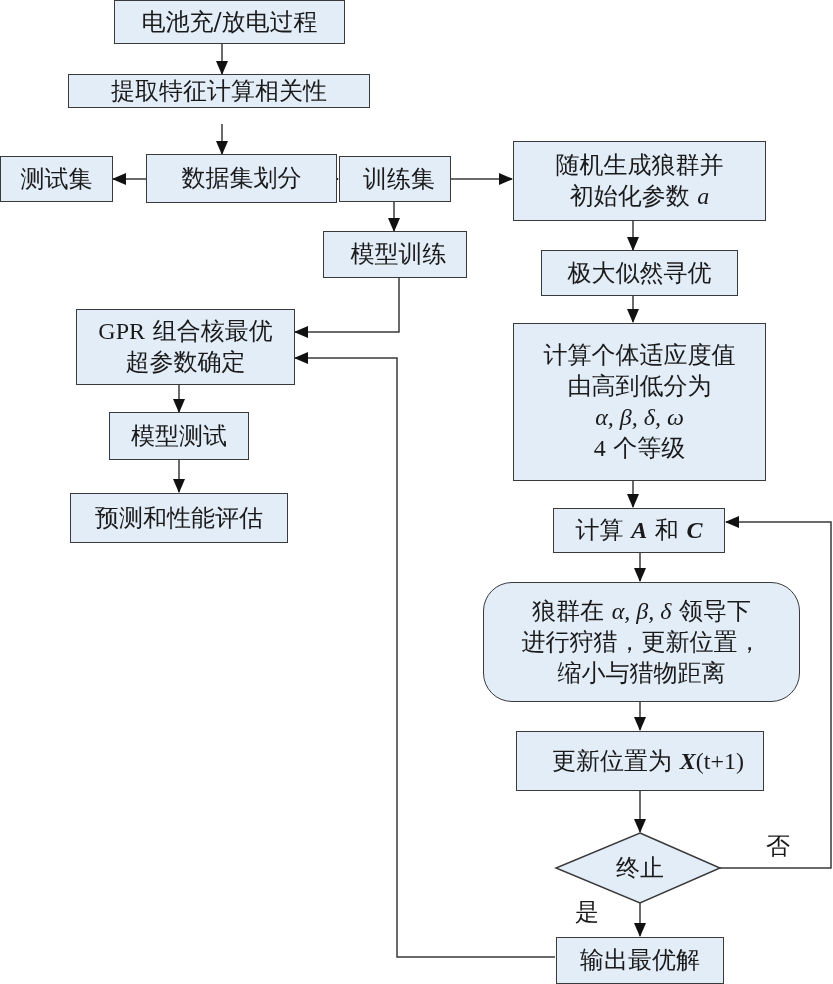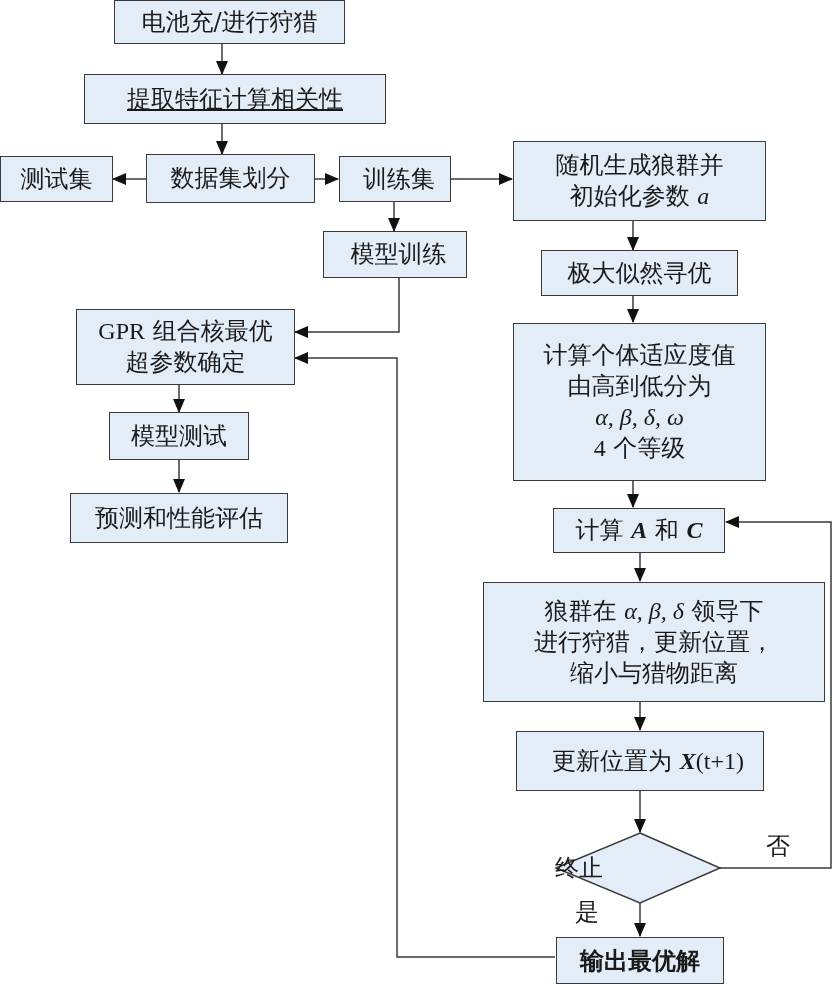--- a/index.html
+++ b/index.html
@@ -13,21 +13,21 @@
     color: #1a1a1a; font-size: 24px; line-height: 31px; text-align: center;
     font-family: "DejaVu Serif", "Liberation Serif", serif;
   }
   .node .ln { white-space: nowrap; display: block; }
   .it { font-style: italic; font-family: "Liberation Serif", "DejaVu Serif", serif; }
   .bi { font-style: italic; font-weight: bold; font-family: "Liberation Serif", "DejaVu Serif", serif; }
   .lat { font-family: "Liberation Serif", "DejaVu Serif", serif; }
   .label { position: absolute; font-size: 24px; color: #1a1a1a;
            font-family: "DejaVu Serif", "Liberation Serif", serif; }
   .diamond-text { position: absolute; font-size: 24px; color: #1a1a1a;
-           width: 170px; text-align: left; }
+           width: 170px; text-align: center; }
 </style>
 </head>
 <body>
 
 <svg id="canvas" viewBox="0 0 833 984" xmlns="http://www.w3.org/2000/svg">
   <defs>
     <marker id="arr" markerWidth="14" markerHeight="12" refX="13" refY="6" orient="auto" markerUnits="userSpaceOnUse">
       <path d="M0,0 L14,6 L0,12 z" fill="#111"></path>
     </marker>
   </defs>
@@ -67,32 +67,32 @@
 
     <line x1="640" y1="903" x2="640" y2="936" marker-end="url(#arr)"></line>
 
     <polyline points="555,957 397,957 397,358 295,358" marker-end="url(#arr)"></polyline>
   </g>
 
   <polygon points="640,833 720,868 640,903 556,868" fill="#e3edf8" stroke="#3a3a3a" stroke-width="1.5"></polygon>
 </svg>
 
 <div class="node" style="left:114px;top:0px;width:231px;height:44px;">
-  <span class="ln">电池充/进行狩猎</span>
+  <span class="ln">电池充/放电过程</span>
 </div>
 
-<div class="node" style="left:84px;top:74px;width:302px;height:50px;text-decoration:underline;">
+<div class="node" style="left:68px;top:74px;width:302px;height:34px;">
   <span class="ln">提取特征计算相关性</span>
 </div>
 
 <div class="node" style="left:0px;top:156px;width:113px;height:46px;">
   <span class="ln">测试集</span>
 </div>
 
-<div class="node" style="left:146px;top:154px;width:169px;height:49px;">
+<div class="node" style="left:146px;top:154px;width:191px;height:49px;">
   <span class="ln">数据集划分</span>
 </div>
 
 <div class="node" style="left:339px;top:156px;width:112px;height:46px;padding-left:8px;">
   <span class="ln">训练集</span>
 </div>
 
 <div class="node" style="left:323px;top:231px;width:144px;height:47px;padding-left:7px;">
   <span class="ln">模型训练</span>
 </div>
@@ -123,30 +123,30 @@
   <span class="ln">计算个体适应度值</span>
   <span class="ln">由高到低分为</span>
   <span class="ln it">α, β, δ, ω</span>
   <span class="ln"><span class="lat">4</span><span> 个等级</span></span>
 </div>
 
 <div class="node" style="left:553px;top:508px;width:172px;height:45px;">
   <span class="ln"><span>计算 </span><span class="bi">A</span><span> 和 </span><span class="bi">C</span></span>
 </div>
 
-<div class="node" style="left:483px;top:582px;width:342px;height:120px;">
+<div class="node" style="left:483px;top:582px;width:317px;height:120px;border-radius:29px;">
   <span class="ln"><span>狼群在 </span><span class="it">α, β, δ</span><span> 领导下</span></span>
   <span class="ln">进行狩猎，更新位置，</span>
   <span class="ln">缩小与猎物距离</span>
 </div>
 
 <div class="node" style="left:516px;top:731px;width:248px;height:60px;padding-left:16px;">
   <span class="ln"><span>更新位置为 </span><span class="bi">X</span><span class="lat">(t+1)</span></span>
 </div>
 
 <div class="diamond-text" style="left:555px;top:852px;">终止</div>
 
-<div class="node" style="left:556px;top:937px;width:168px;height:47px;font-weight:bold;">
+<div class="node" style="left:556px;top:937px;width:168px;height:47px;">
   <span class="ln">输出最优解</span>
 </div>
 
 <div class="label" style="left:575px;top:896px;">是</div>
 <div class="label" style="left:766px;top:830px;">否</div>
 
 </body></html>

